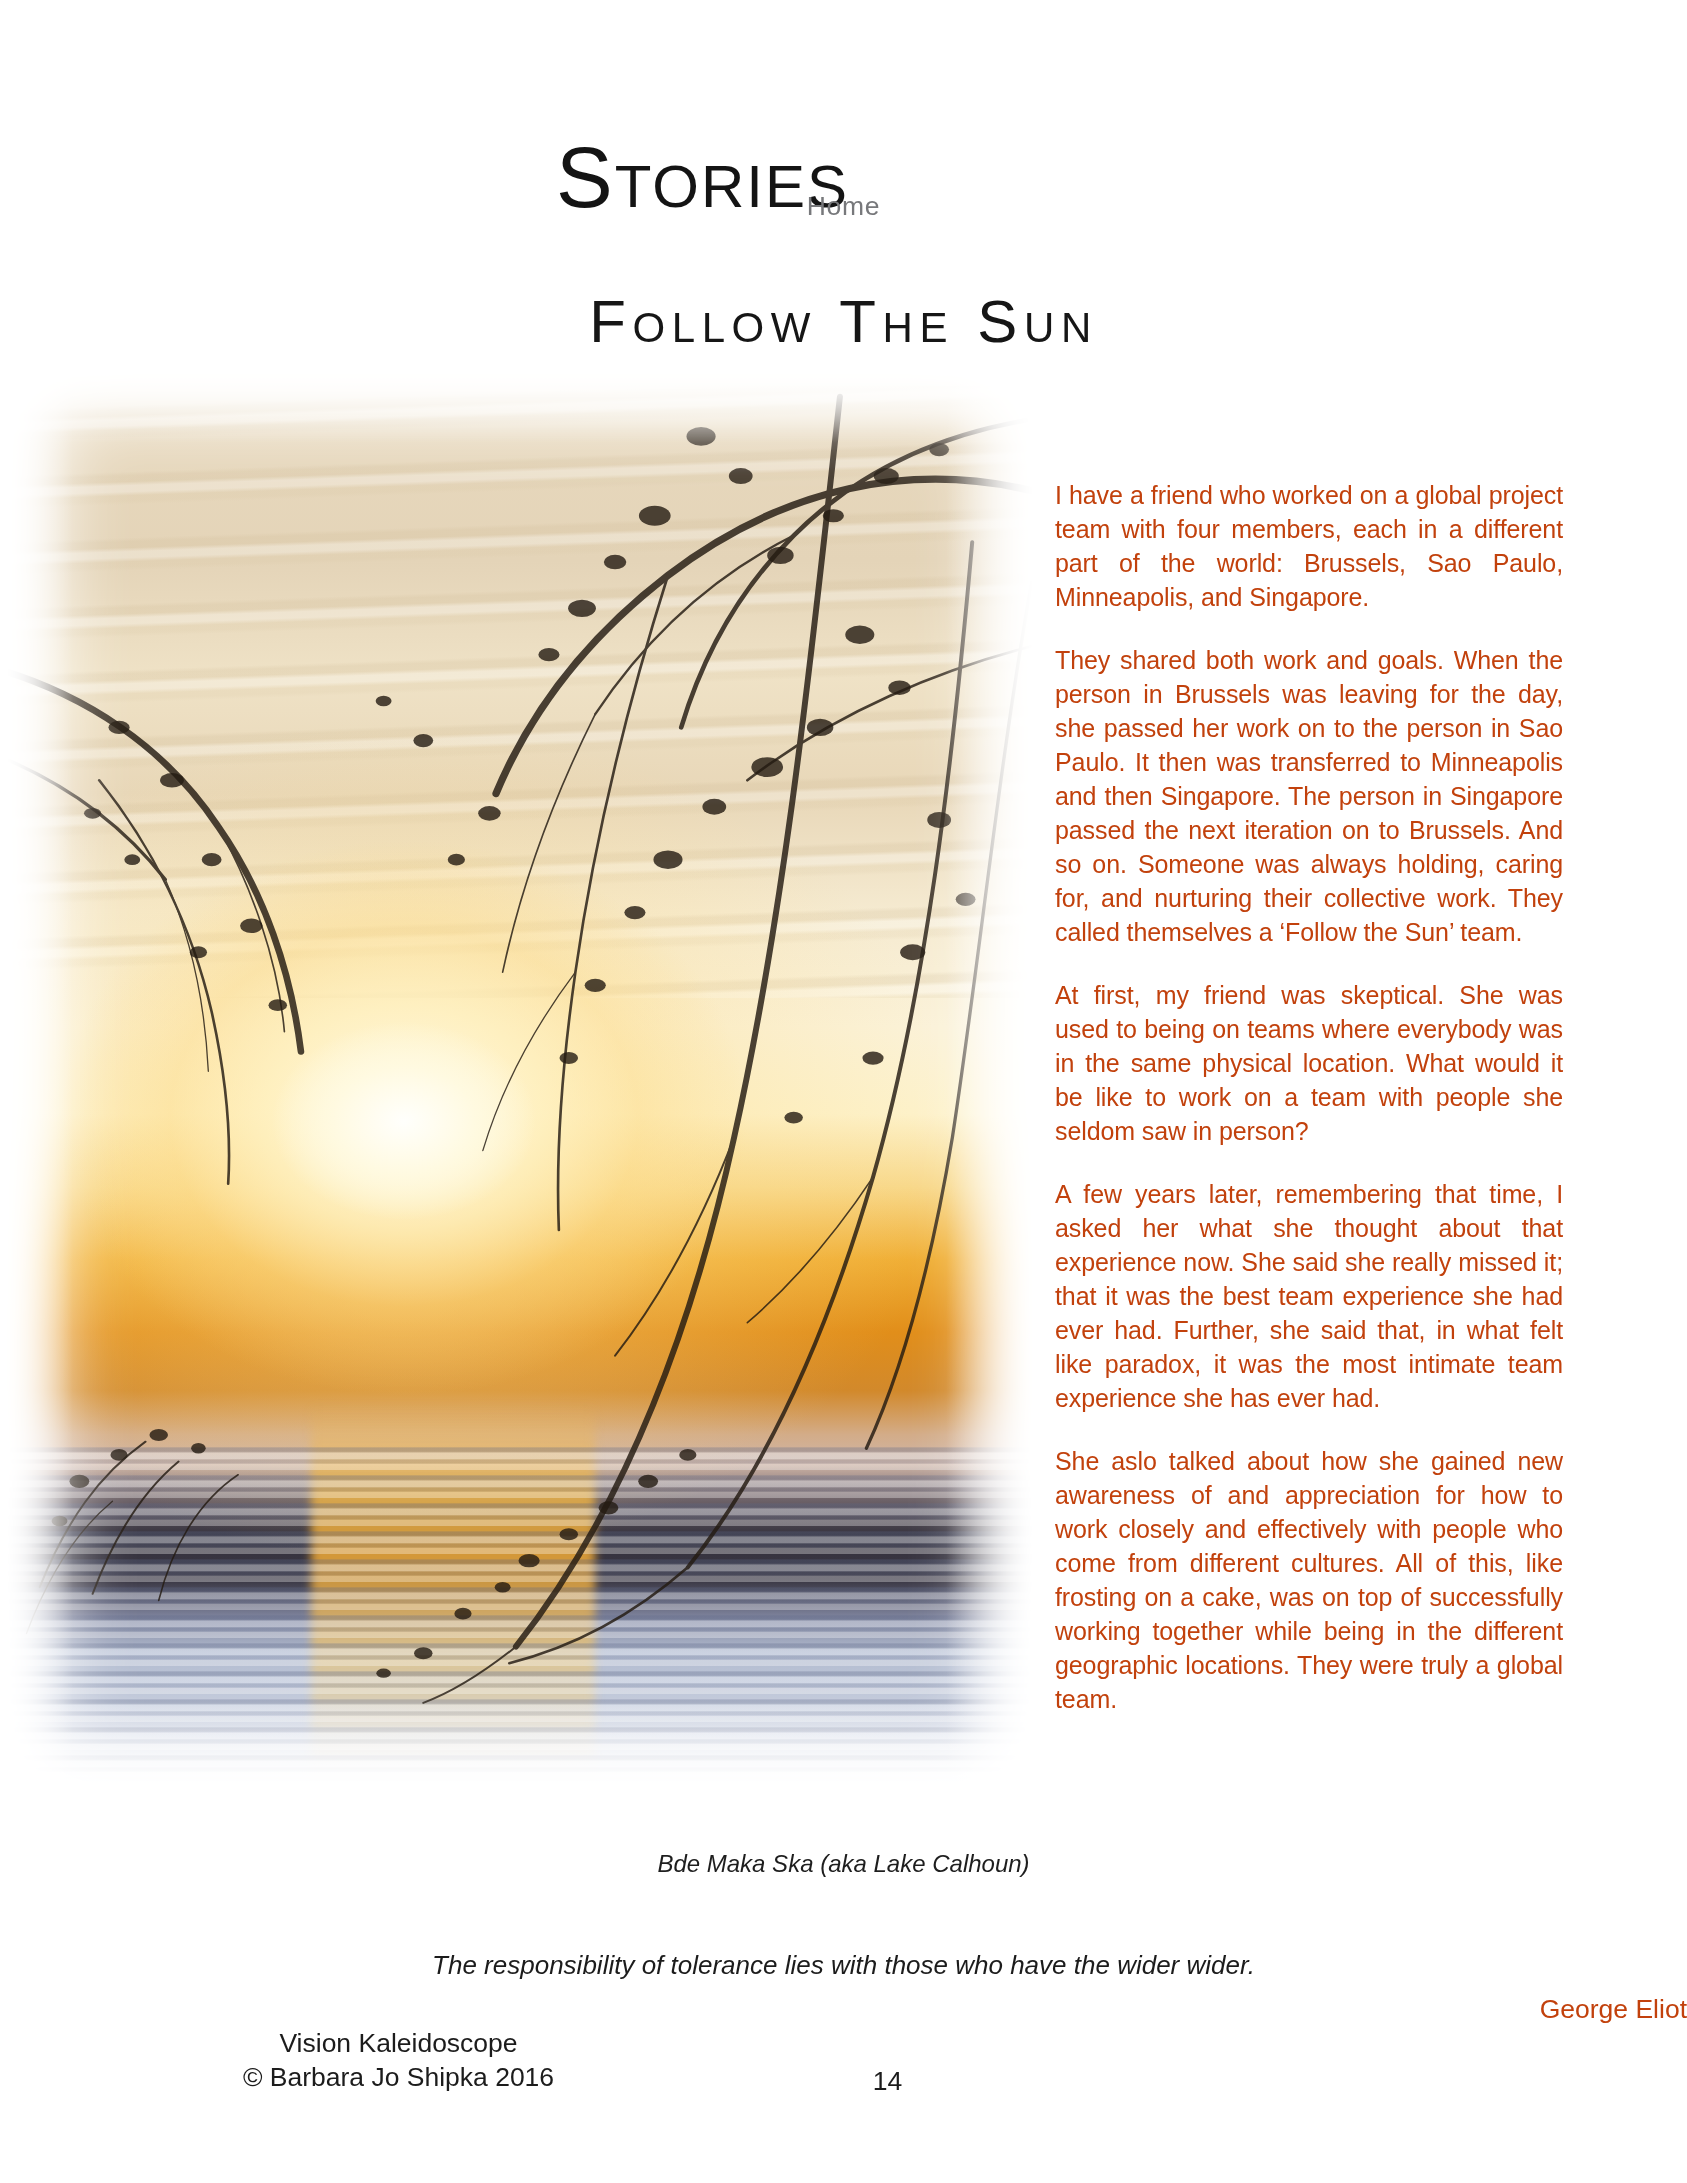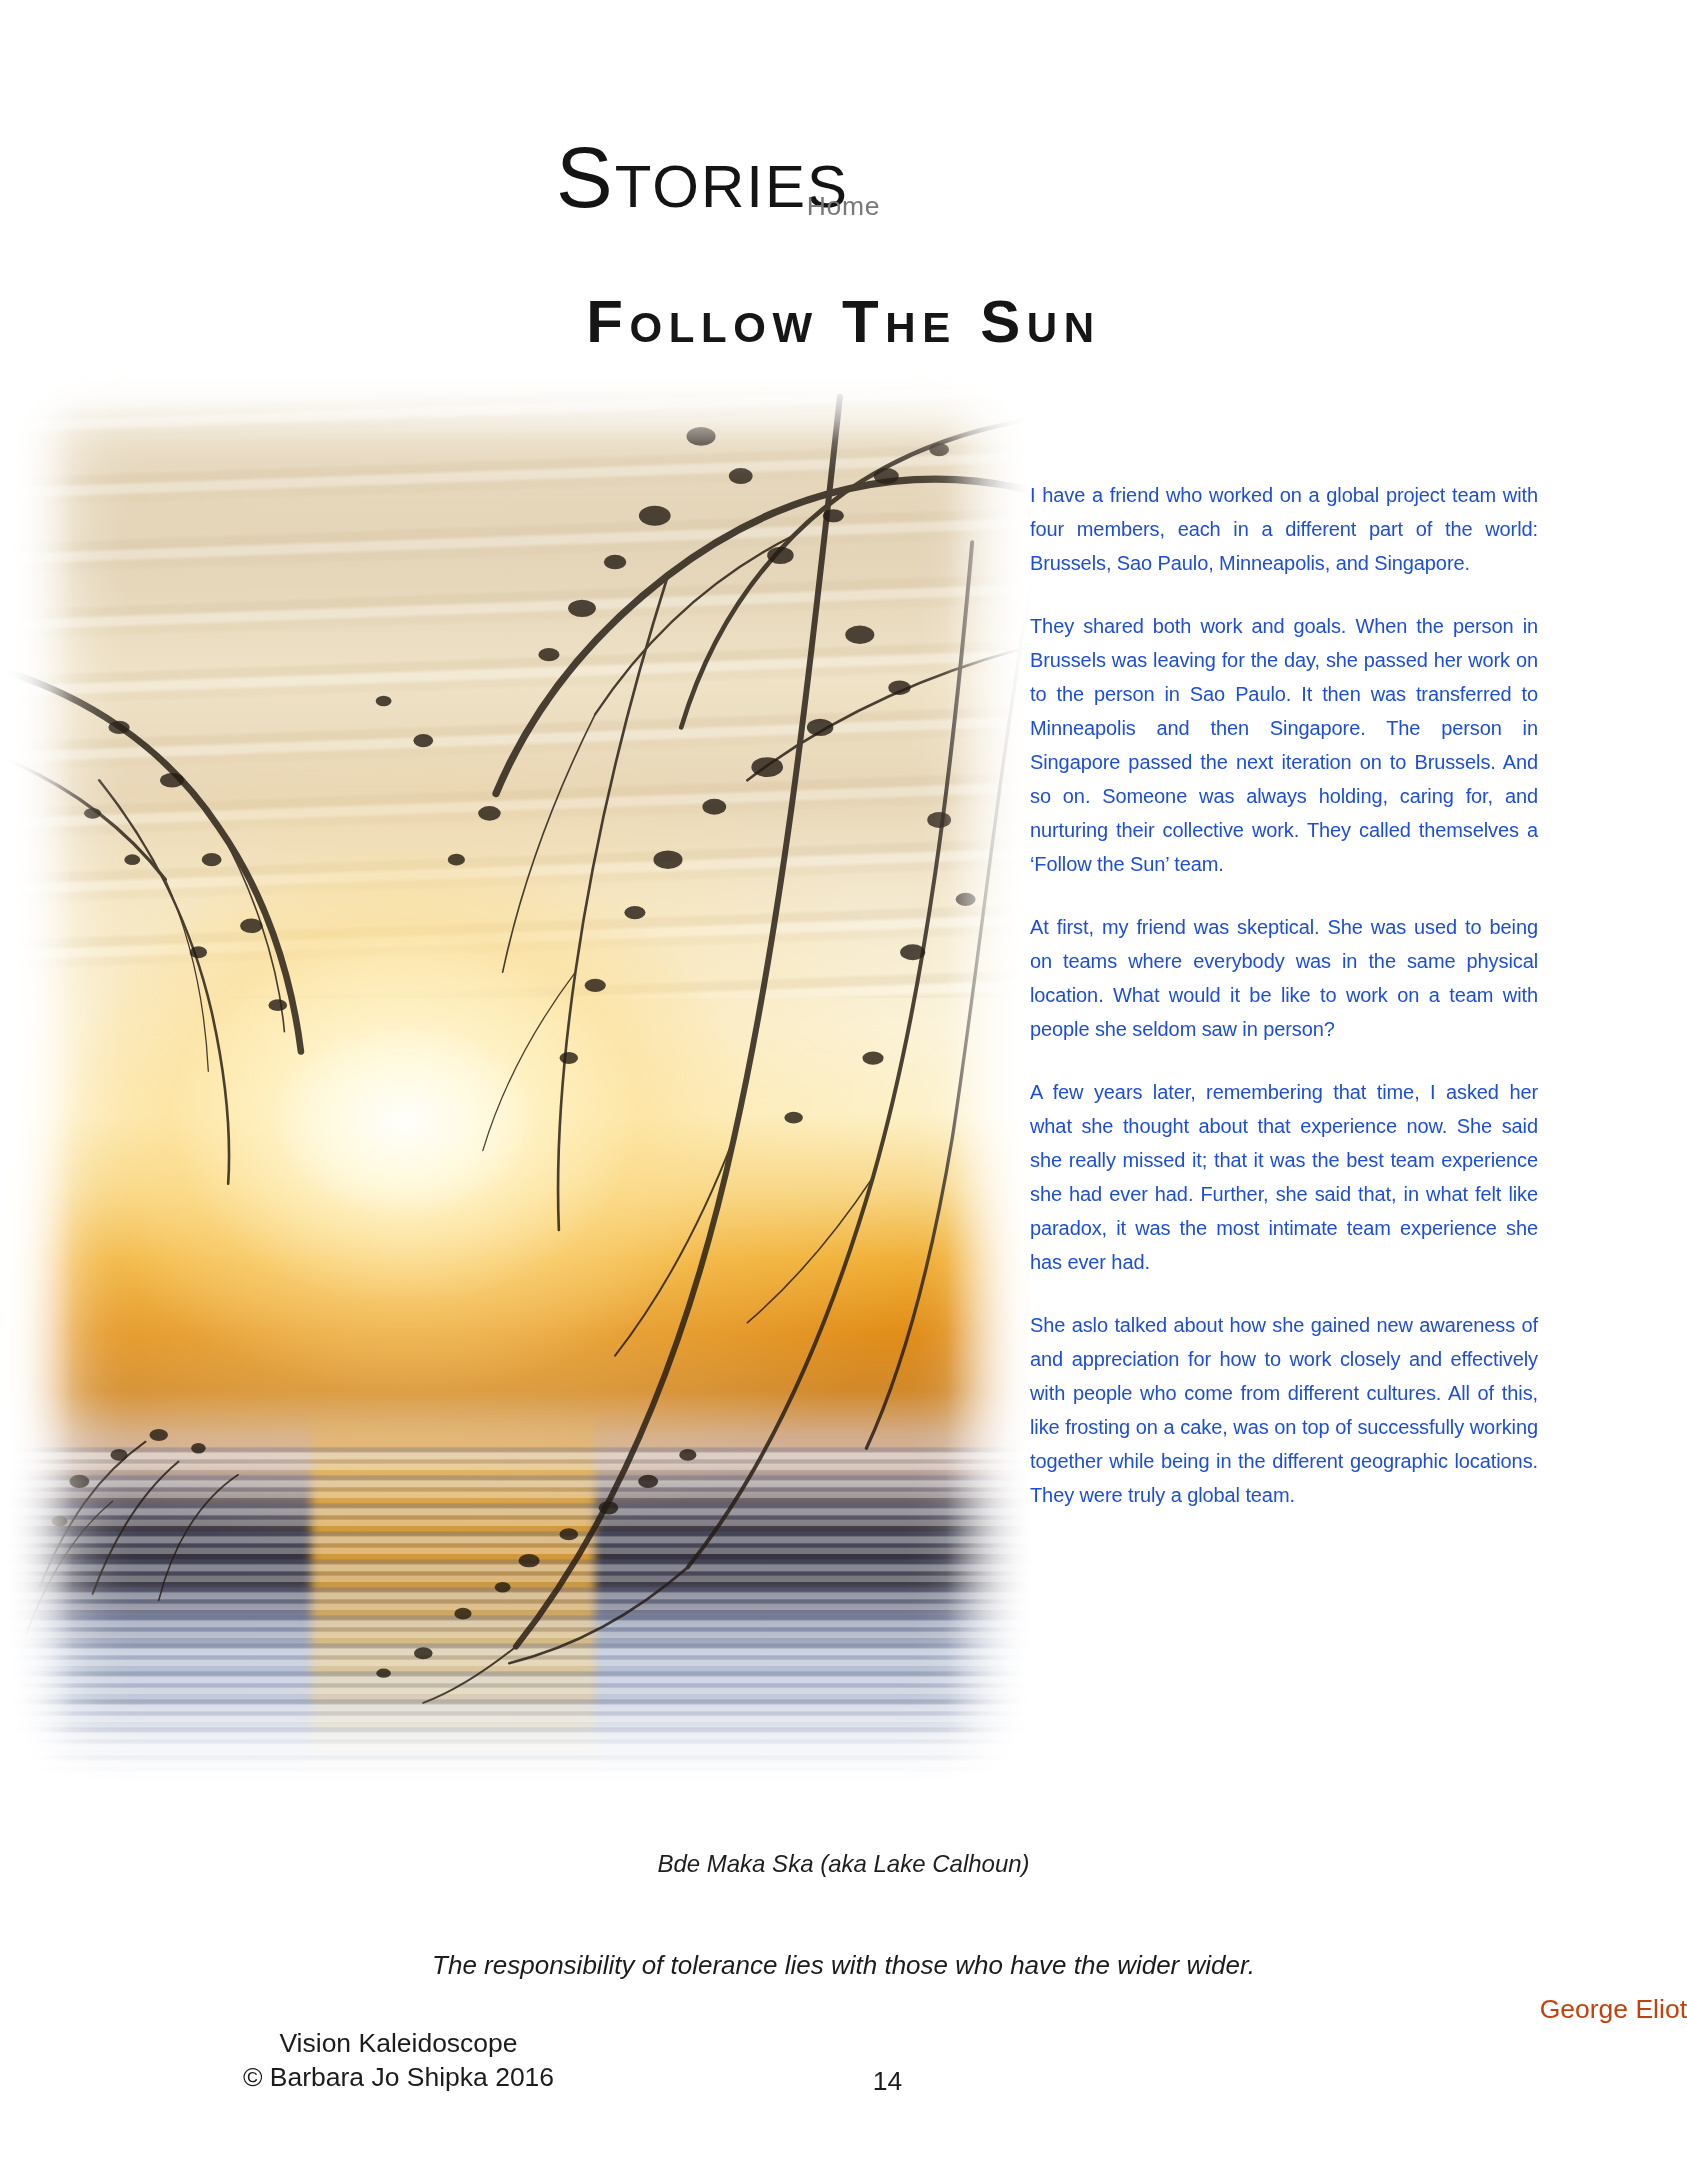--- a/index.html
+++ b/index.html
@@ -15,21 +15,21 @@
     position:absolute;left:0;top:74px;width:1405px;
     font-size:85px;font-weight:400;line-height:1.1;
     font-variant:small-caps;letter-spacing:2px;color:#141414;
   }
   .home-link{
     position:absolute;left:0;top:191px;width:1687px;
     font-size:26.5px;color:#77787b;letter-spacing:0.7px;
   }
   .subtitle{
     position:absolute;left:0;top:239px;width:1687px;
-    font-size:60px;font-weight:700;line-height:1.1;
+    font-size:60px;font-weight:400;line-height:1.1;
     font-variant:small-caps;letter-spacing:6.6px;color:#161616;
   }
 
   
   .photo{
     position:absolute;left:0;top:357px;width:1045px;height:1456px;
     overflow:hidden;
   }
   .photo .sky{
     position:absolute;inset:0;
@@ -107,23 +107,23 @@
   .photo .fade-right{position:absolute;right:0;top:0;width:99px;height:100%;
     background:linear-gradient(270deg,#fff 10%,rgba(255,255,255,0));}
 
   .photo-caption{
     position:absolute;left:0;top:1850px;width:1687px;text-align:center;
     font-size:24px;font-style:italic;color:#1e1e1e;letter-spacing:0px;
   }
 
   
   .article-col{
-    position:absolute;left:1030px;top:478px;width:508px;
-    font-size:20px;line-height:34px;letter-spacing:-0.1px;
-    text-align:justify;color:#1d4ed8;
+    position:absolute;left:1055px;top:478px;width:508px;
+    font-size:25px;line-height:34px;letter-spacing:-0.1px;
+    text-align:justify;color:#c2410c;
   }
   .article-col p{margin:0 0 29px 0;}
 
   
   .pull-quote{
     position:absolute;left:0;top:1950px;width:1687px;text-align:center;
     font-size:26px;font-style:italic;color:#1c1c1c;
   }
   .quote-attribution{
     position:absolute;left:0;top:1994px;width:1687px;text-align:right;

